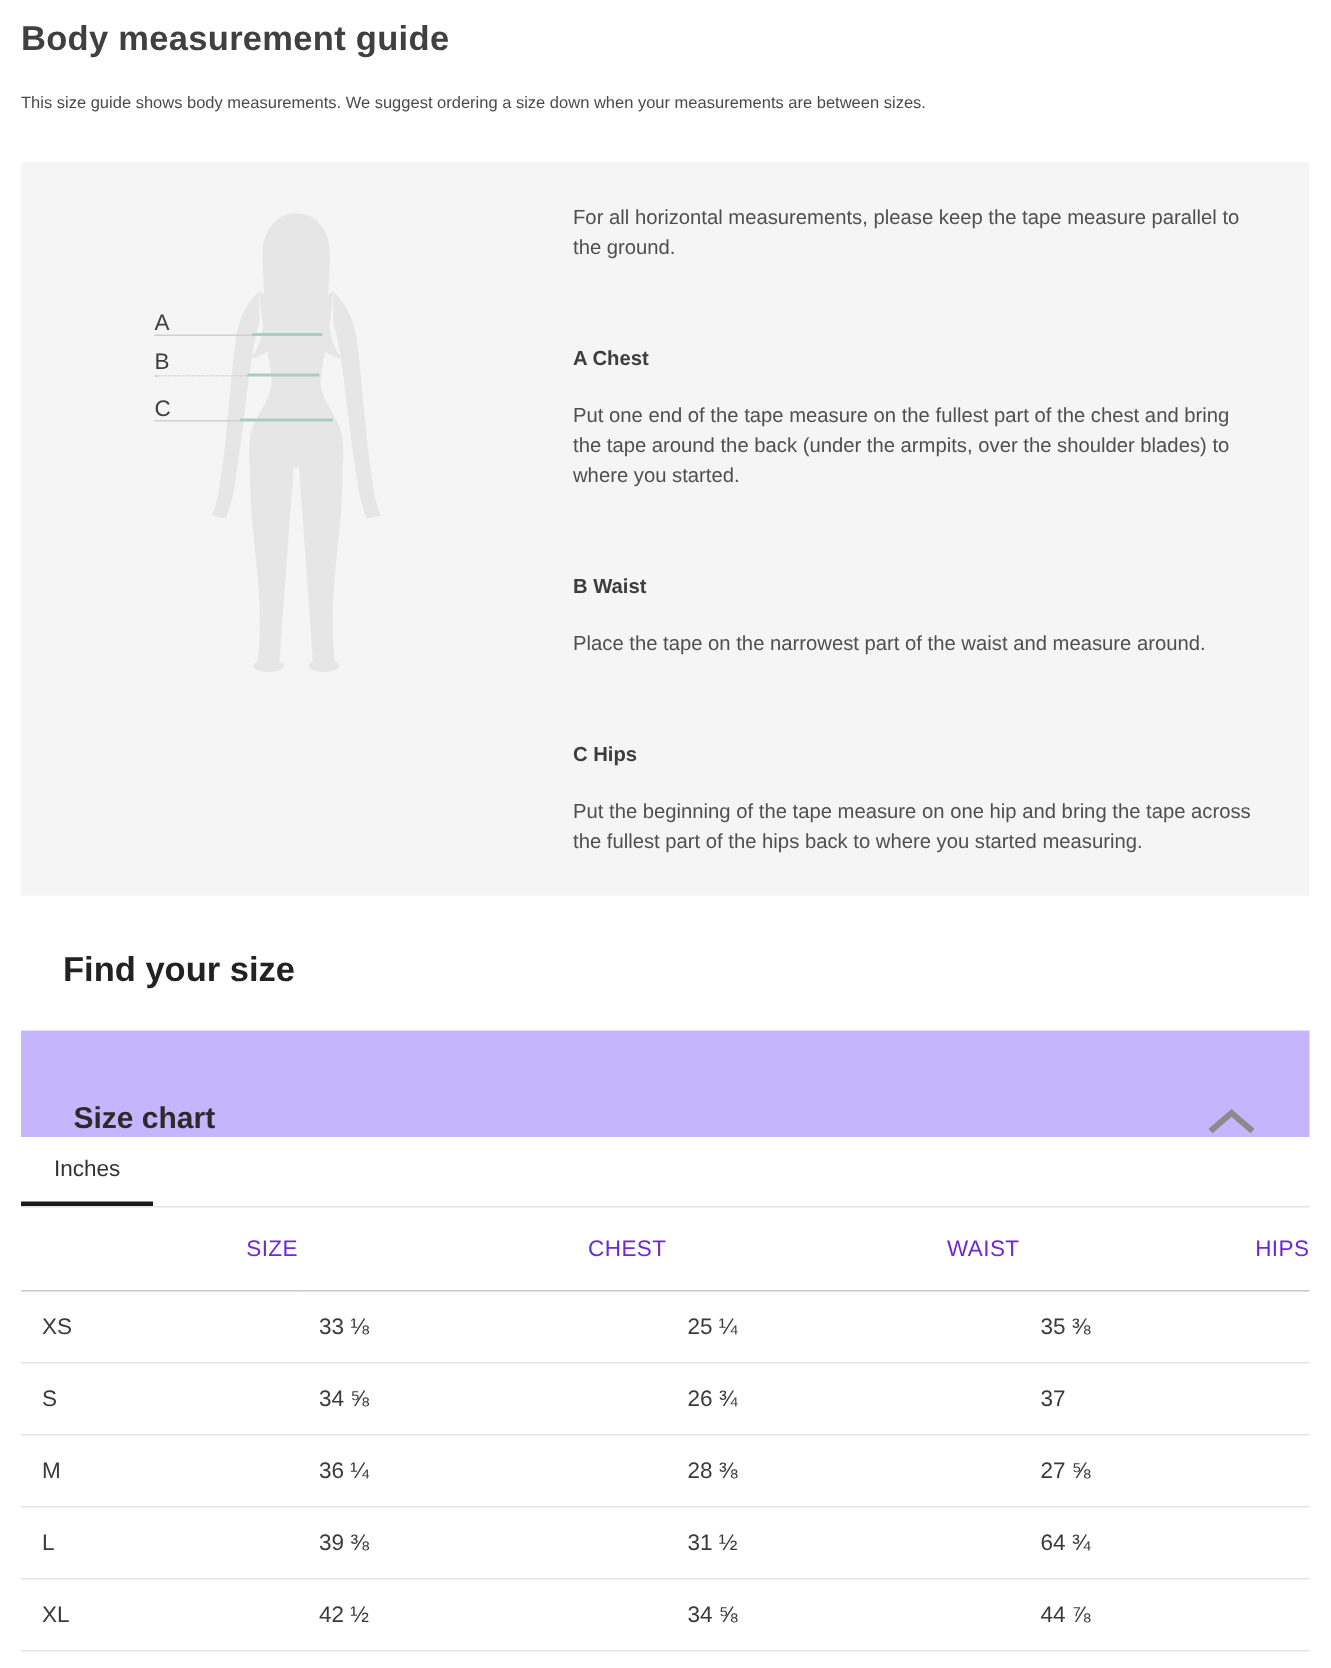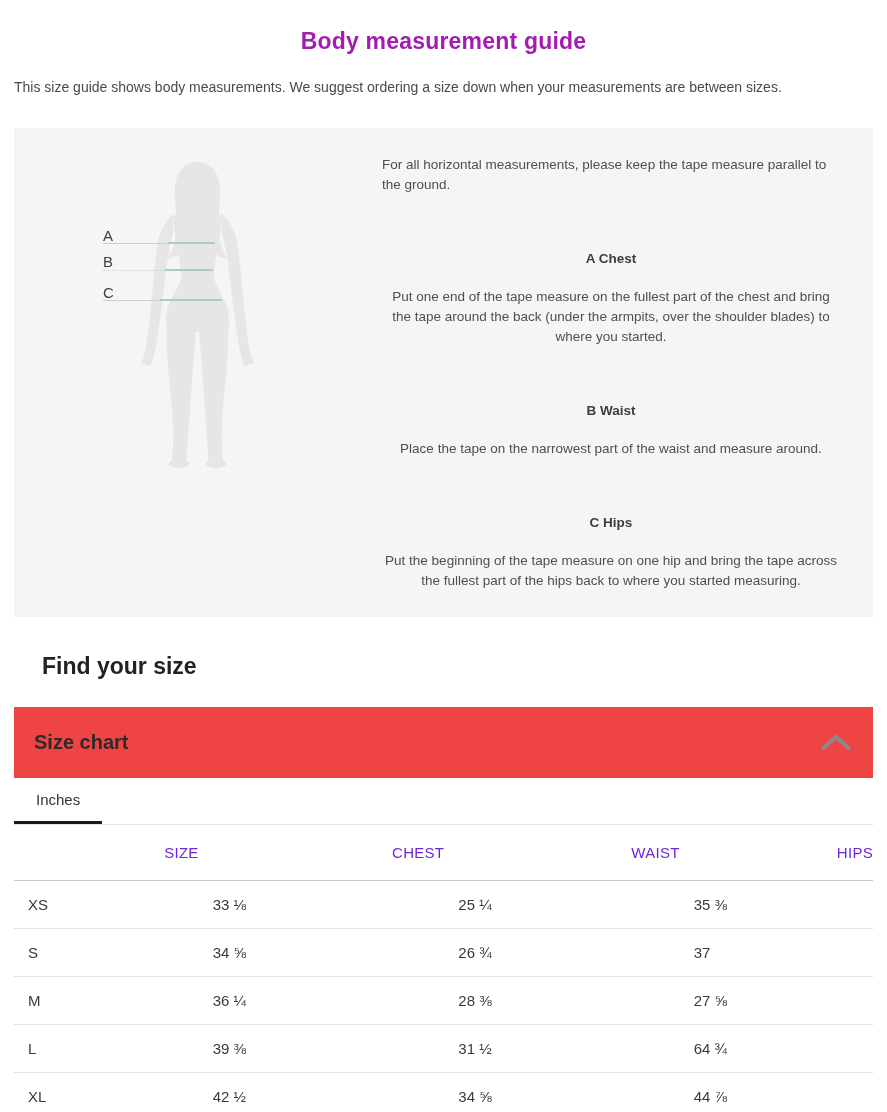--- a/index.html
+++ b/index.html
@@ -7,30 +7,29 @@
   body {
     height: 1112px;
     overflow: hidden;
     background: #ffffff;
     font-family: "Liberation Sans", sans-serif;
     color: #2b2b2b;
   }
   .container { padding: 0 14px; }
 
   .page-title {
-    padding-top: 28px;
+    padding-top: 12px;
     font-size: 23px;
     font-weight: 700;
-    color: #a21caf;
+    color: #404040;
     letter-spacing: .2px;
-    text-align: center;
   }
   .page-subtitle {
     margin-top: 24px;
-    font-size: 14px;
+    font-size: 11px;
     color: #4a4a4a;
   }
 
   
   .guide-panel {
     position: relative;
     margin-top: 33px;
     height: 489px;
     background: #f5f5f5;
   }
@@ -52,45 +51,45 @@
   .guide-text {
     position: absolute;
     left: 368px; top: 27px;
     width: 458px;
   }
   .guide-intro, .g-body {
     font-size: 13.5px;
     line-height: 20px;
     color: #4f4f4f;
   }
-  .g-section { margin-top: 56px; text-align: center; }
+  .g-section { margin-top: 56px; }
   .g-heading {
     font-size: 13.5px;
     font-weight: 700;
     color: #3d3d3d;
     margin-bottom: 21px;
   }
 
   
   .find-size-heading {
     margin-top: 36px;
     font-size: 23px;
     font-weight: 700;
     color: #222222;
     margin-left: 28px;
   }
 
   .size-chart-bar {
     margin-top: 27px;
     height: 71px;
-    background: #ef4444;
+    background: #c4b5fd;
     display: flex;
-    align-items: center;
+    align-items: flex-end;
     justify-content: space-between;
-    padding: 0 20px;
+    padding: 0 35px;
     cursor: pointer;
   }
   .size-chart-title {
     font-size: 20px;
     font-weight: 700;
     color: #2b2b2b;
   }
   .chevron-up svg { display: block; }
 
   

